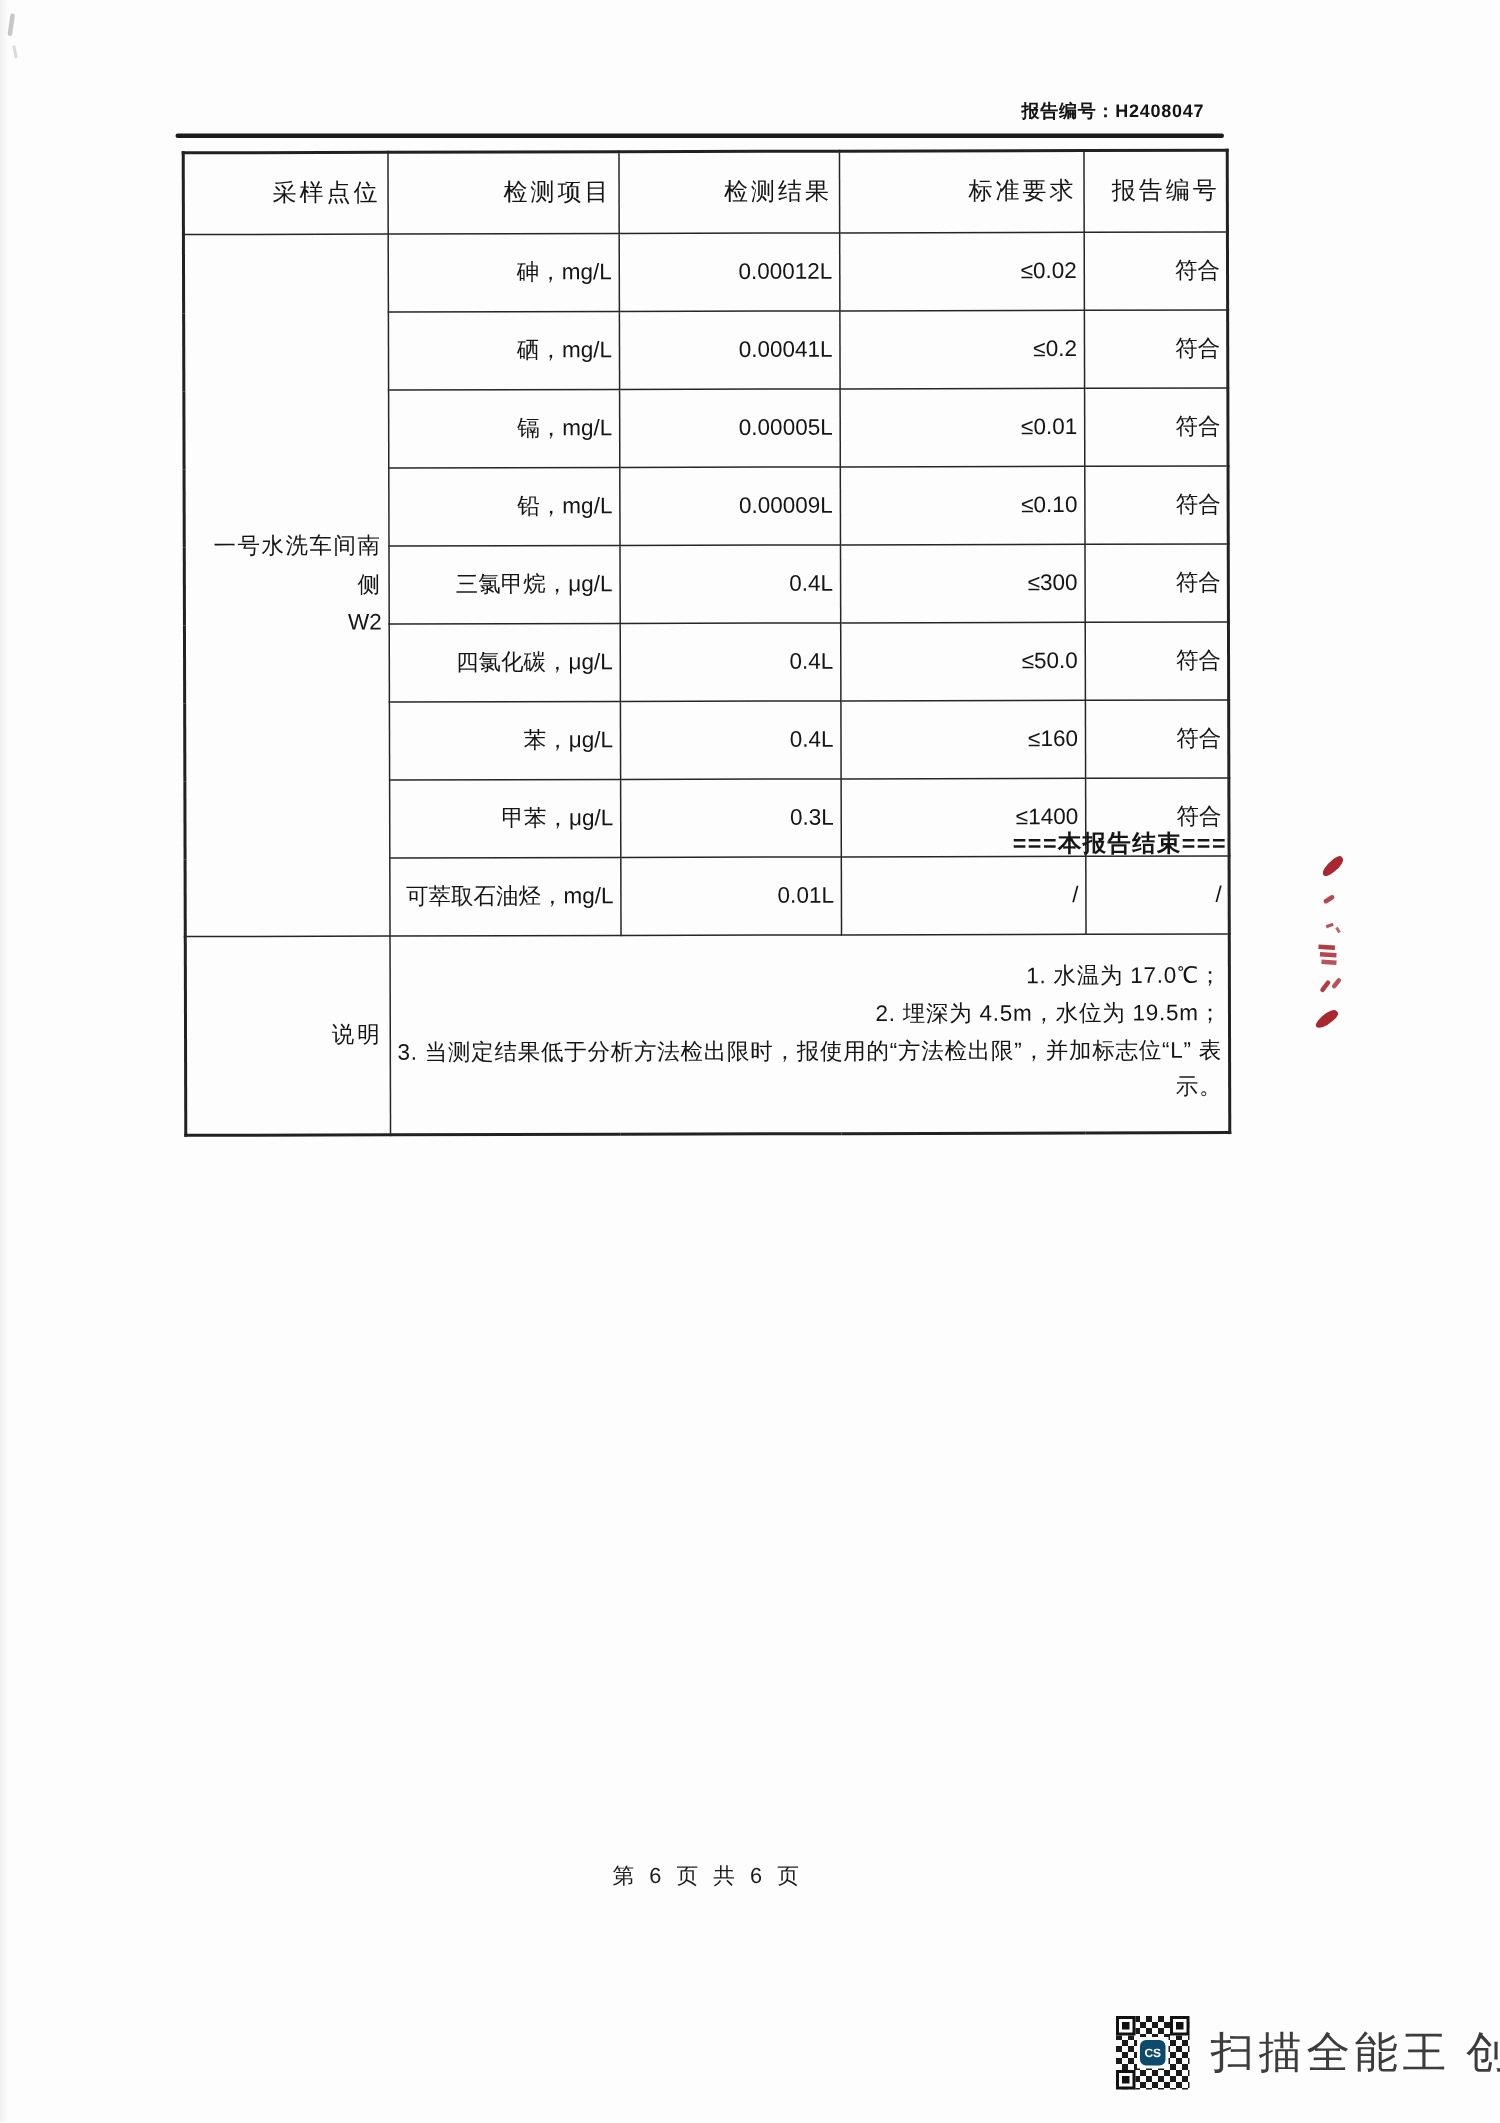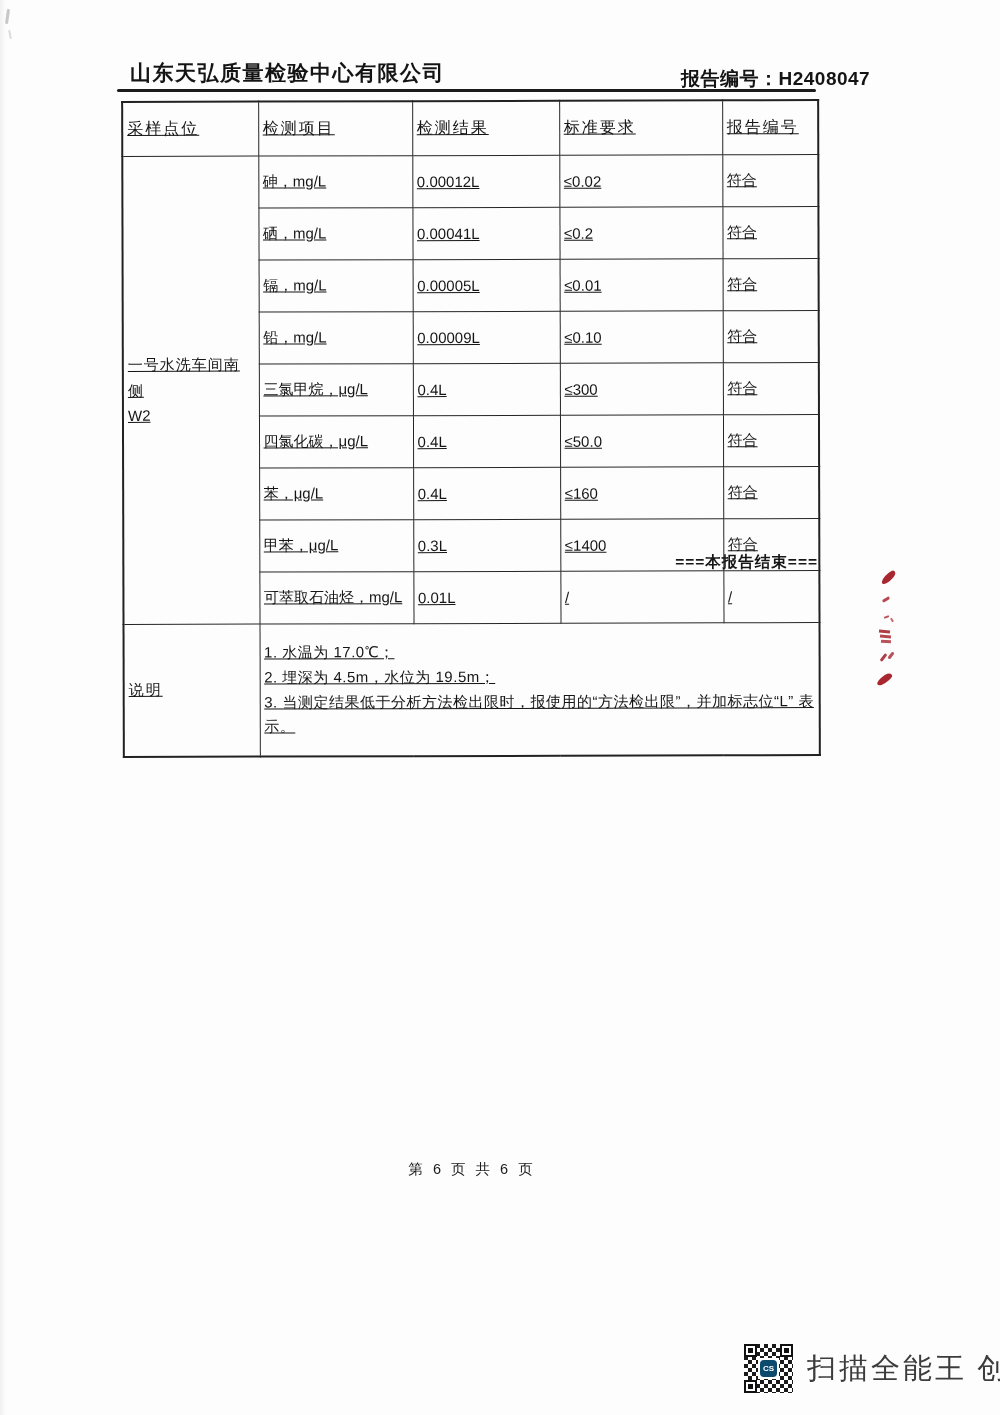--- a/index.html
+++ b/index.html
@@ -22,40 +22,39 @@
   .speck.a { left: 6px; top: 9px; width: 3px; height: 15px; transform: rotate(8deg); }
   .speck.b { left: 9px; top: 30px; width: 2px; height: 9px; transform: rotate(-12deg); opacity: .35; }
 
   
   .company {
     position: absolute; left: 130px; top: 59px;
     font-size: 21px; font-weight: bold; letter-spacing: 1.5px; color: #141414;
   }
   .report-no {
     position: absolute; left: 681px; top: 66px;
-    font-size: 19px; font-weight: bold; color: #141414; letter-spacing: .5px;
+    font-size: 12px; font-weight: bold; color: #141414; letter-spacing: .5px;
   }
   .header-rule {
     position: absolute; left: 117px; top: 89px; width: 699px; height: 3px;
     background: #1c1c1c; border-radius: 2px;
   }
 
   
   .table-wrap { position: absolute; left: 122px; top: 100px; width: 696px; transform: rotate(-0.15deg); }
   table.report {
     width: 696px; border-collapse: collapse; table-layout: fixed;
     border: 2.5px solid #222;
   }
   table.report th, table.report td {
     border: 1.8px solid #262626;
-    text-align: left; vertical-align: middle;
+    text-align: right; vertical-align: middle;
     font-weight: normal; color: #151515;
     padding: 16px 4px;
     font-size: 15px;
-    text-decoration: underline;
   }
   table.report thead th { height: 34px; font-size: 16px; letter-spacing: 2px; }
   table.report tbody tr.data-row { height: 34px; }
   td.sample-cell { font-size: 16px; line-height: 1.7; letter-spacing: 1px; }
   td.sample-cell .w2 { font-size: 15px; letter-spacing: 0; }
   td.notes-label { font-size: 16px; letter-spacing: 2px; }
   td.notes-cell {
     text-align: left; padding: 8px 12px 10px 12px; height: 84px;
     font-size: 15px; line-height: 1.65; letter-spacing: .5px;
   }
@@ -75,21 +74,21 @@
   .seal .s4 { left: 19px; top: 47px; width: 4px; height: 2px; transform: rotate(60deg); opacity: .7; }
   .seal .s5 { left: 8px; top: 58px; width: 11px; height: 2.5px; transform: rotate(4deg); opacity: .9; }
   .seal .s6 { left: 9px; top: 63px; width: 11px; height: 2.5px; transform: rotate(4deg); opacity: .85; }
   .seal .s7 { left: 10px; top: 68px; width: 10px; height: 2.5px; transform: rotate(4deg); opacity: .8; }
   .seal .s8 { left: 8px; top: 84px; width: 9px; height: 3px; border-radius: 2px; transform: rotate(-52deg); opacity: .9; }
   .seal .s9 { left: 16px; top: 82px; width: 8px; height: 3px; border-radius: 2px; transform: rotate(-52deg); opacity: .8; }
   .seal .s10 { left: 5px; top: 104px; width: 17px; height: 7px; border-radius: 40% 60% 30% 70%; transform: rotate(-42deg); }
 
   
   .page-footer {
-    position: absolute; left: 122px; top: 1160px; width: 700px;
+    position: absolute; left: 122px; top: 1241px; width: 700px;
     text-align: center; font-size: 14.5px; letter-spacing: 3px; color: #1c1c1c;
   }
 
   
   .scan-credit { position: absolute; left: 744px; top: 1344px; display: flex; align-items: center; }
   .qr {
     position: relative; width: 49px; height: 49px; background: #fff;
     background-image:
       linear-gradient(45deg, #1a1a1a 25%, transparent 25%, transparent 75%, #1a1a1a 75%),
       linear-gradient(45deg, #1a1a1a 25%, transparent 25%, transparent 75%, #1a1a1a 75%);
@@ -116,21 +115,20 @@
   }
 </style>
 </head>
 <body>
 
 <div class="page">
 
   <div class="speck a"></div>
   <div class="speck b"></div>
 
-  <div class="company">山东天弘质量检验中心有限公司</div>
   <div class="report-no"><span>报告编号：</span><span>H2408047</span></div>
   <div class="header-rule"></div>
 
   <div class="table-wrap">
     <table class="report">
       <colgroup>
         <col style="width:136px">
           <col style="width:154px">
           <col style="width:147px">
           <col style="width:163px">

